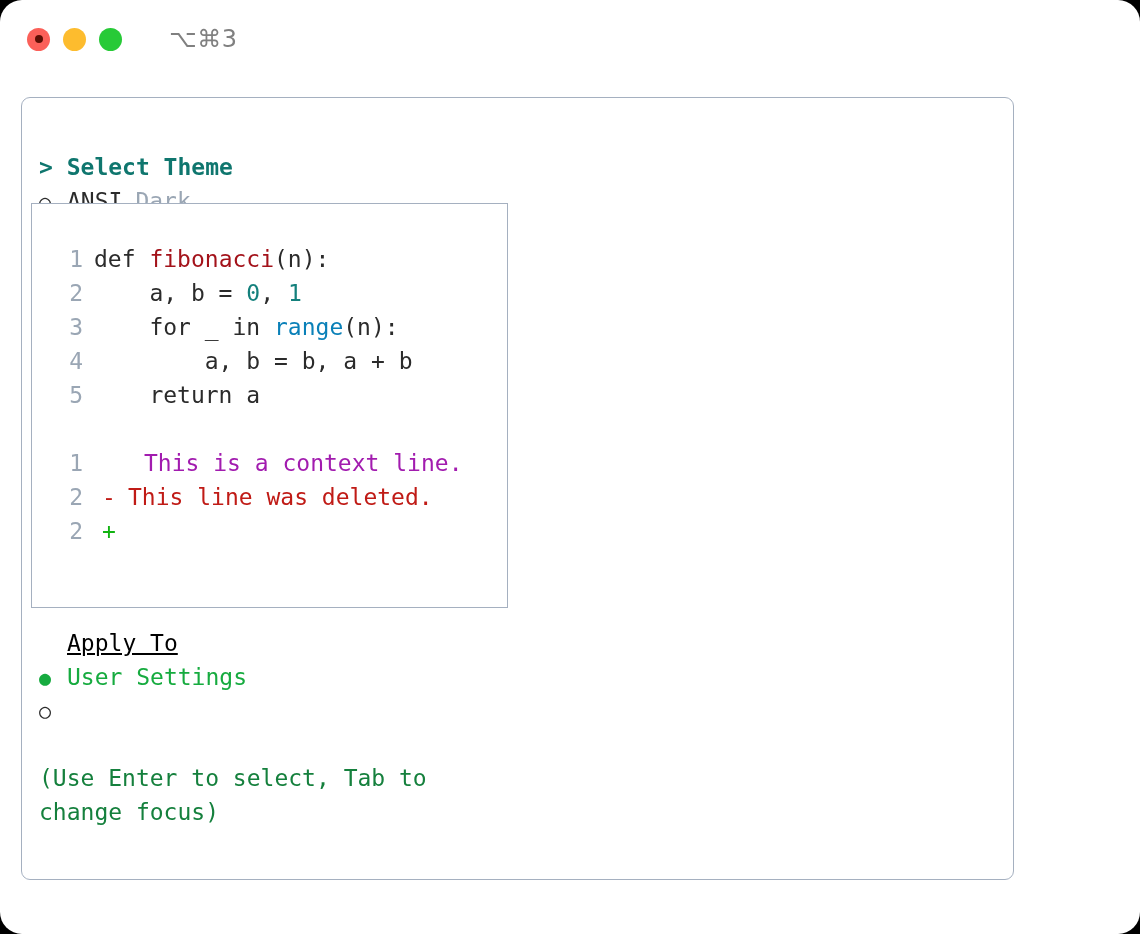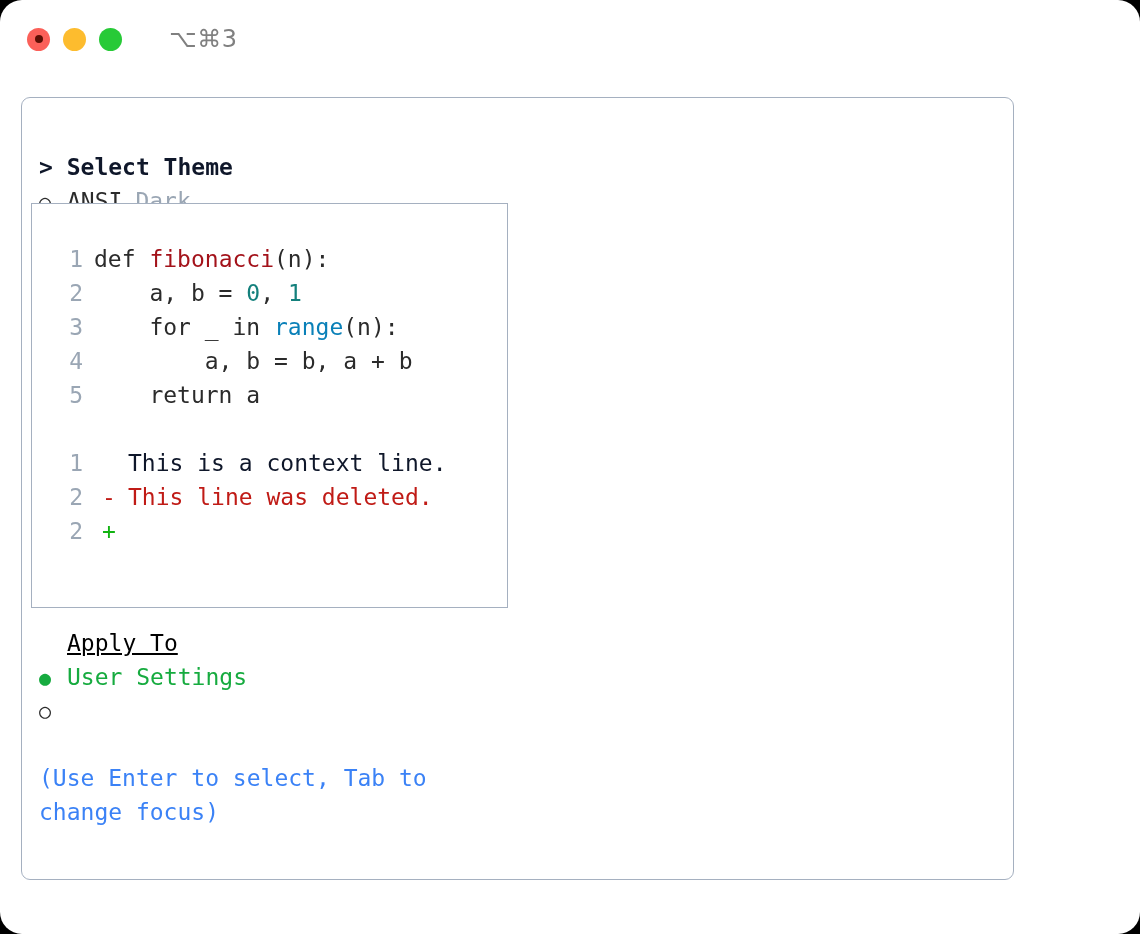--- a/index.html
+++ b/index.html
@@ -85,21 +85,21 @@
   #theme-column {
     position: absolute;
     left: 17px;
     top: 52px;
     width: 440px;
   }
 
   #select-theme-header {
     font-size: 23px;
     font-weight: bold;
-    color: #0f172a;
+    color: #0f766e;
     line-height: 34px;
     white-space: pre;
     letter-spacing: 0px;
   }
 
   .theme-row {
     display: flex;
     align-items: baseline;
     line-height: 34px;
     height: 34px;
@@ -154,21 +154,21 @@
   .apply-row.selected .bullet { color: #16ab3f; }
 
   
   #hint-text {
     position: absolute;
     left: 17px;
     top: 663px;
     width: 412px;
     font-size: 23px;
     line-height: 34px;
-    color: #3b82f6;
+    color: #15803d;
   }
 
   
   #preview-column {
     position: absolute;
     left: 479px;
     top: 52px;
     width: 490px;
   }
 
@@ -223,21 +223,21 @@
 
   .blank-line { height: 34px; }
 
   .diff-marker {
     flex: 0 0 30px;
     width: 30px;
     text-align: center;
     margin-right: 4px;
   }
   .diff-context .diff-marker { color: #808080; }
-  .diff-context .code-text   { color: #0f172a; }
+  .diff-context .code-text   { color: #a21caf; margin-left: 16px; }
   .diff-del .diff-marker,
   .diff-del .code-text       { color: #c01b16; }
   .diff-add .diff-marker,
   .diff-add .code-text       { color: #12b312; }
 </style>
 </head>
 <body>
 
 <div id="app-window">
 

